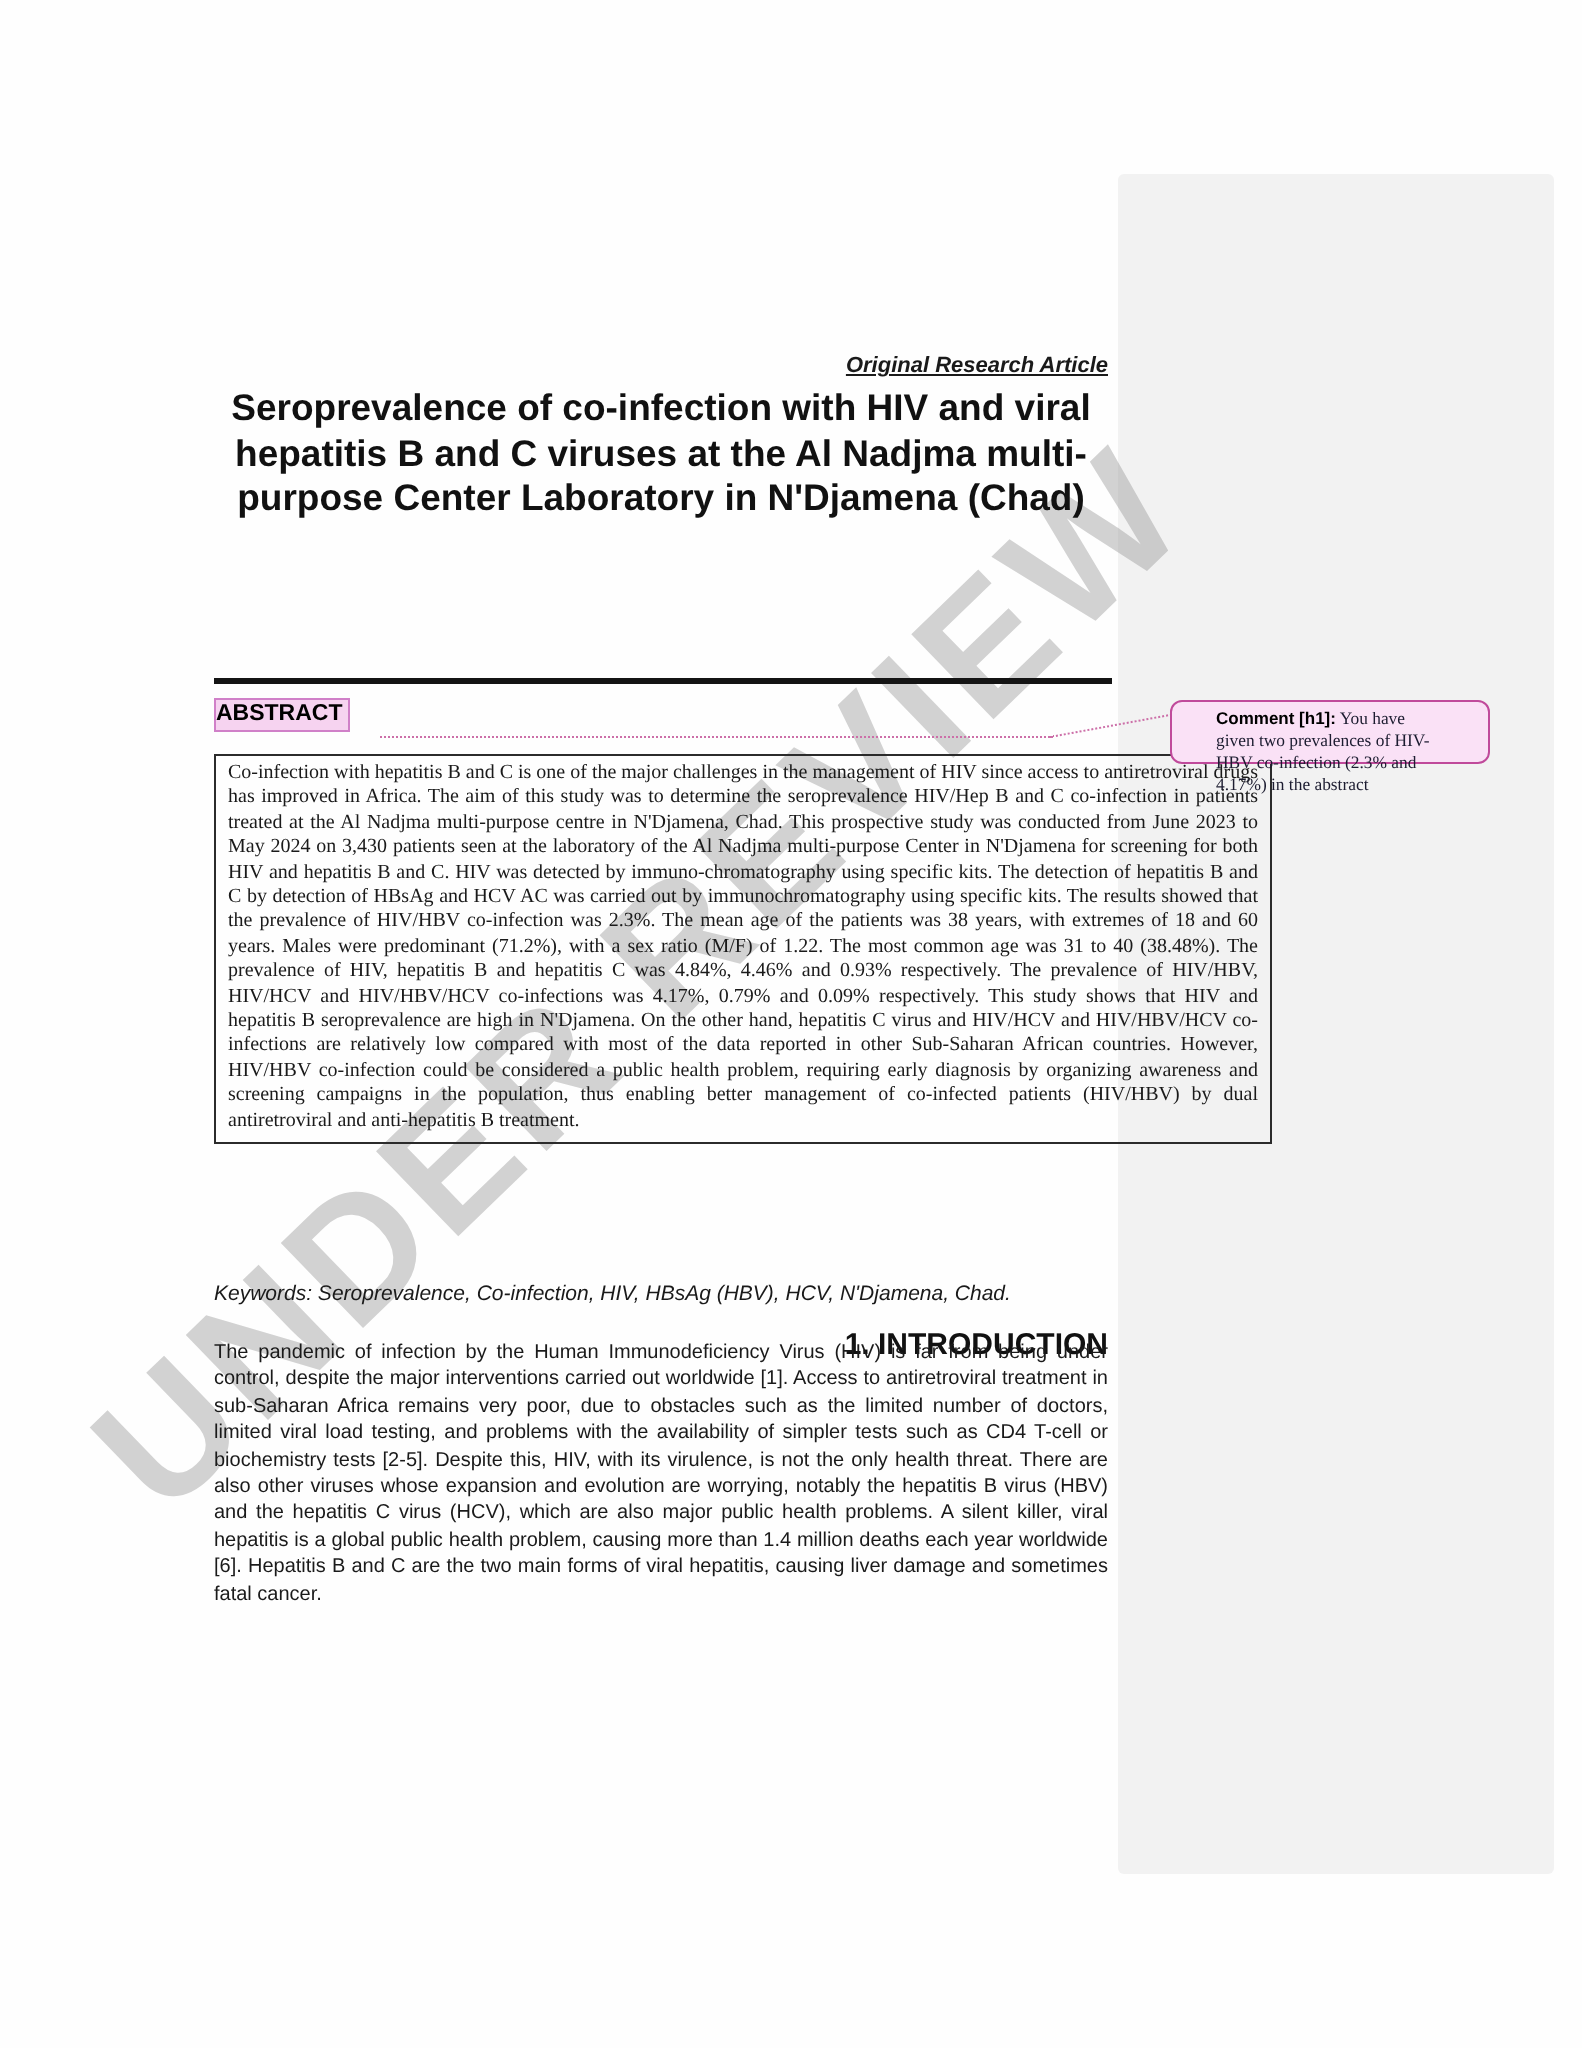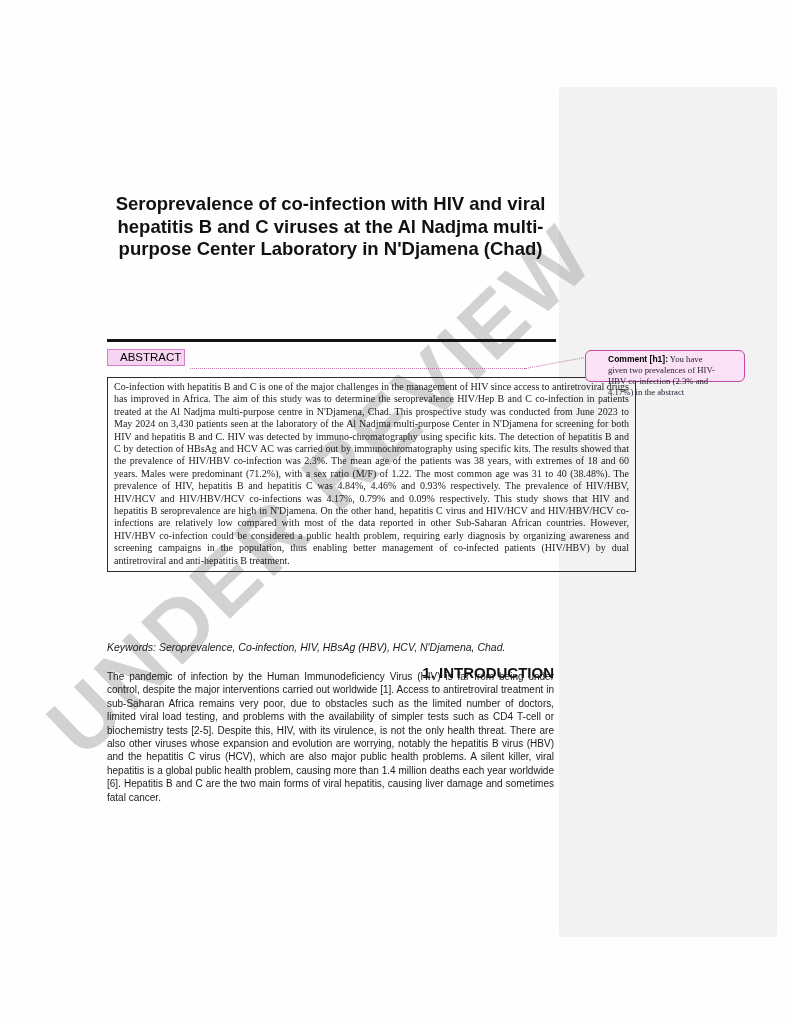--- a/index.html
+++ b/index.html
@@ -66,25 +66,25 @@
     position: absolute;
     left: 107px; top: 339px; width: 449px; height: 3px;
     background: #141414;
   }
 
   .abstract-heading {
     position: absolute;
     left: 107px; top: 349px;
     display: inline-block;
     font-size: 11.5px;
-    font-weight: normal;
+    font-weight: bold;
     color: #000;
     background: #f6d3f0;
     border: 1px solid #d080c8;
-    padding: 1px 3px 2px 12px;
+    padding: 1px 3px 2px 0;
   }
 
   .comment-connector-h {
     position: absolute;
     left: 190px; top: 368px; width: 335px; height: 0;
     border-top: 1px dotted #cc6fa8;
   }
   .comment-connector-slant {
     position: absolute;
     left: 525px; top: 368px; width: 62px; height: 0;
@@ -156,20 +156,21 @@
 <body>
 
 <div class="page">
 
   <div class="markup-panel"></div>
 
   <div class="watermark">UNDER REVIEW</div>
 
   <div class="content">
 
+    <div class="article-type">Original Research Article</div>
 
     <div class="paper-title">Seroprevalence of co-infection with HIV and viral hepatitis B and C viruses at the Al Nadjma multi-purpose Center Laboratory in N'Djamena (Chad)</div>
 
     <div class="thick-rule"></div>
 
     <div class="abstract-heading">ABSTRACT</div>
 
     <div class="comment-connector-h"></div>
     <div class="comment-connector-slant"></div>
 

